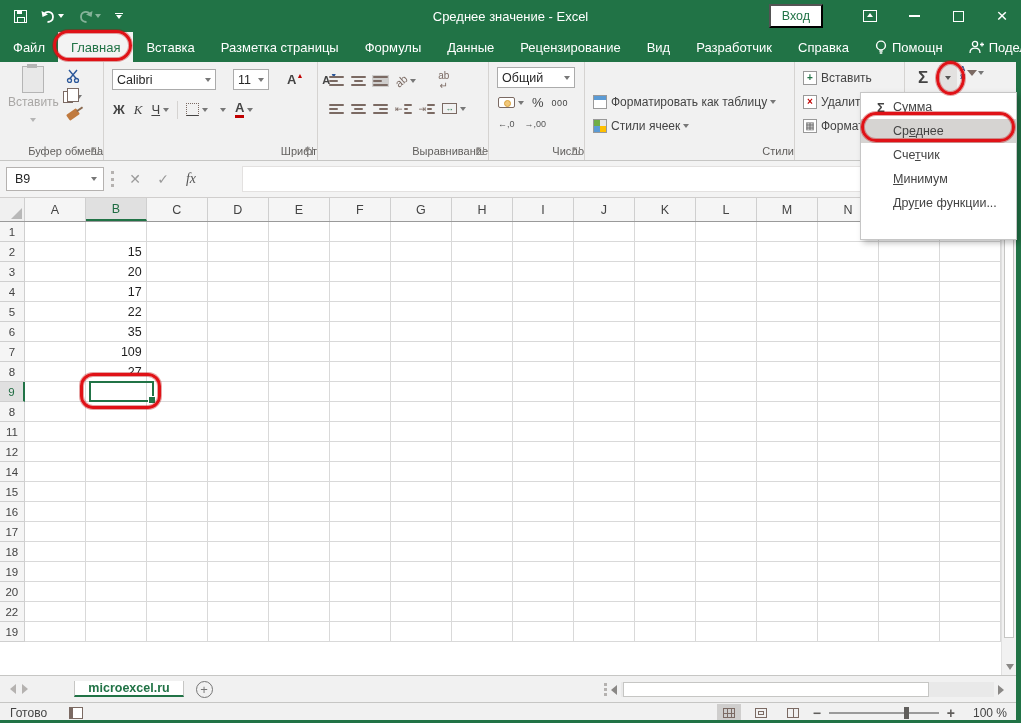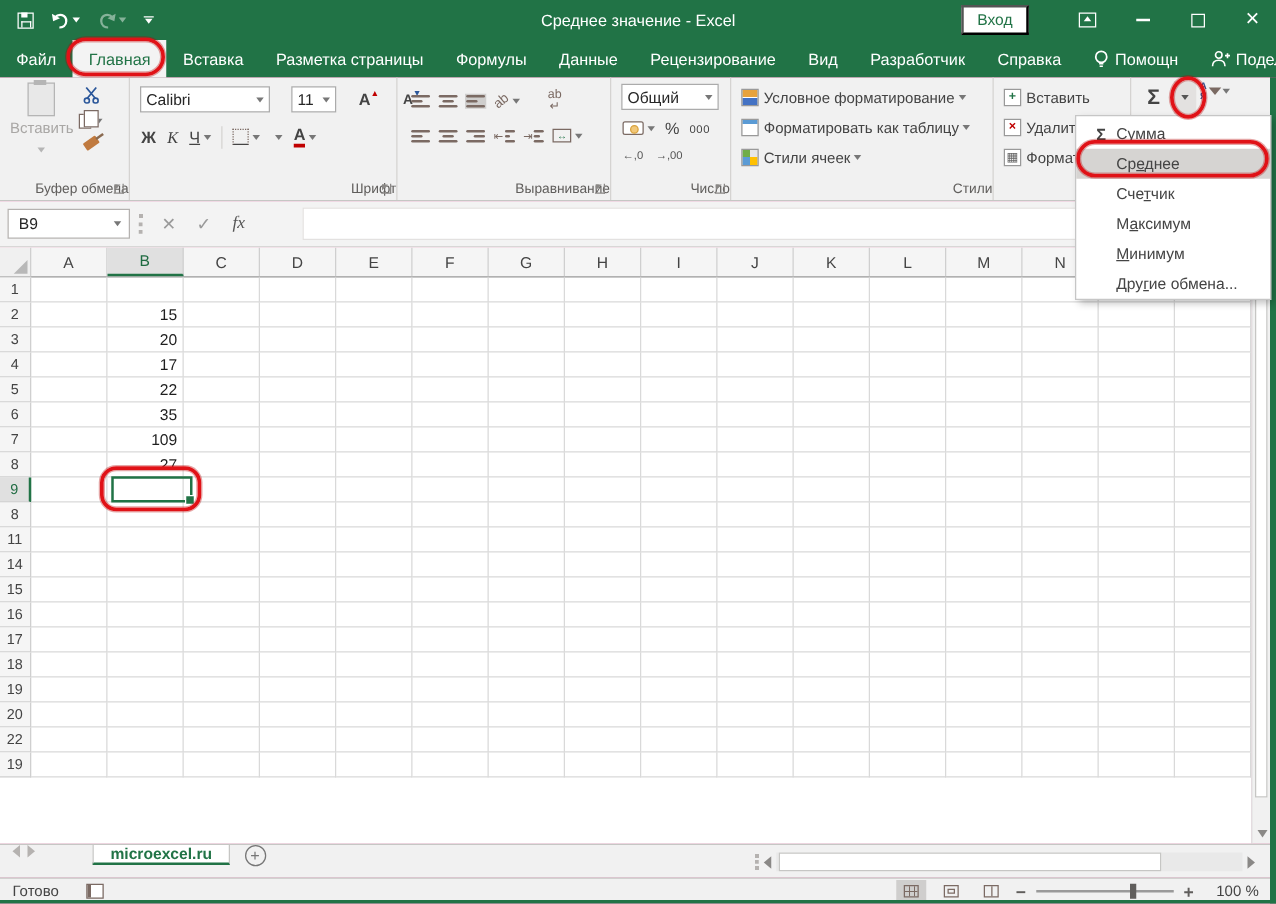--- a/index.html
+++ b/index.html
@@ -118,21 +118,21 @@
 
   
   .vscroll{position:absolute;left:1001px;top:198px;width:15px;height:477px;background:#f1f1f1;border-left:1px solid #e0e0e0}
   .vthumb{position:absolute;left:2px;right:2px;top:20px;height:420px;background:#fff;border:1px solid #c6c6c4}
   .varr{position:absolute;left:4px;width:0;height:0;border-left:4px solid transparent;border-right:4px solid transparent}
   .varr.up{top:7px;border-bottom:6px solid #8a8886}
   .varr.dn{bottom:5px;border-top:6px solid #8a8886}
   .green-edge{position:absolute;right:0;top:62px;bottom:0;width:5px;background:#217346;z-index:30}
 
   
-  .sheetbar{position:absolute;top:675px;left:0;right:5px;height:27px;background:#f1f1f1;border-top:1px solid #c6c6c4;display:flex;align-items:flex-start}
+  .sheetbar{position:absolute;top:675px;left:0;right:5px;height:27px;background:#f1f1f1;border-top:1px solid #c6c6c4;display:flex;align-items:center}
   .navarr{width:26px;display:flex;align-items:center;justify-content:center}
   .tri-l{width:0;height:0;border-top:5px solid transparent;border-bottom:5px solid transparent;border-right:6px solid #b5b2b0}
   .tri-r{width:0;height:0;border-top:5px solid transparent;border-bottom:5px solid transparent;border-left:6px solid #b5b2b0}
   .sheettab{margin-left:36px;width:110px;background:#fff;border-right:1px solid #c6c6c4;border-left:1px solid #c6c6c4;border-bottom:2px solid #217346;display:flex;align-items:center;justify-content:center;font-size:12.5px;font-weight:bold;color:#217346}
   .addsheet{width:40px;display:flex;align-items:center;justify-content:center}
   .addsheet span{width:17px;height:17px;border-radius:50%;border:1.5px solid #767676;color:#767676;display:flex;align-items:center;justify-content:center;font-size:13px;line-height:1}
   .hscroll{position:absolute;left:604px;right:12px;top:4px;height:19px;display:flex;align-items:center;gap:4px}
   .hdots{height:13px;border-left:3px dotted #b5b2b0}
   .htrack{flex:1;height:15px;background:#e9e9e9;position:relative}
   .hthumb{position:absolute;left:2px;top:0;height:15px;width:82%;background:#fff;border:1px solid #c6c6c4}
@@ -396,26 +396,20 @@
       </div>
       <div class="rowflex" style="left:8px;top:56px;gap:8px">
         <span class="rbtn" style="font-size:9px;color:#555">←,0</span>
         <span class="rbtn" style="font-size:9px;color:#555">→,00</span>
       </div>
       <span class="glabel">Число</span>
       <span class="glaunch"></span>
     </div>
 
     <div class="rgroup" style="left:585px;width:210px">
-      <div class="rowflex" style="left:8px;top:4px">
-        <span class="ribbon-textbtn dd">
-            <span class="cf-ico"></span>
-            <span>Условное форматирование</span>
-          </span>
-      </div>
       <div class="rowflex" style="left:8px;top:28px">
         <span class="ribbon-textbtn dd">
             <span class="tbl-ico"></span>
             <span>Форматировать как таблицу</span>
           </span>
       </div>
       <div class="rowflex" style="left:8px;top:52px">
         <span class="ribbon-textbtn dd">
             <span class="cs-ico"></span>
             <span>Стили ячеек</span>
@@ -470,29 +464,25 @@
     <div class="mi sel">
       <span class="gut"></span>
       <span><span>Ср</span><span class="k">е</span><span>днее</span></span>
     </div>
     <div class="mi">
       <span class="gut"></span>
       <span><span>Сче</span><span class="k">т</span><span>чик</span></span>
     </div>
     <div class="mi">
       <span class="gut"></span>
-      <span><span>М</span><span class="k">а</span><span>ксимум</span></span>
+      <span><span></span><span class="k">М</span><span>инимум</span></span>
     </div>
     <div class="mi">
       <span class="gut"></span>
-      <span><span></span><span class="k">М</span><span>инимум</span></span>
-    </div>
-    <div class="mi">
-      <span class="gut"></span>
-      <span><span>Дру</span><span class="k">г</span><span>ие обмена...</span></span>
+      <span><span>Дру</span><span class="k">г</span><span>ие функции...</span></span>
     </div>
   </div>
 
   <div class="fbar">
     <span class="namebox">
         <span>B9</span>
         <span class="caret"></span>
       </span>
     <span class="fdots"></span>
     <span class="fbtns">
@@ -709,20 +699,39 @@
           <div class="gcell"></div>
           <div class="gcell"></div>
           <div class="gcell"></div>
           <div class="gcell"></div>
           <div class="gcell"></div>
           <div class="gcell"></div>
           <div class="gcell"></div>
         </div>
         <div class="grow">
           <div class="rowh">11</div>
+          <div class="gcell"></div>
+          <div class="gcell"></div>
+          <div class="gcell"></div>
+          <div class="gcell"></div>
+          <div class="gcell"></div>
+          <div class="gcell"></div>
+          <div class="gcell"></div>
+          <div class="gcell"></div>
+          <div class="gcell"></div>
+          <div class="gcell"></div>
+          <div class="gcell"></div>
+          <div class="gcell"></div>
+          <div class="gcell"></div>
+          <div class="gcell"></div>
+          <div class="gcell"></div>
+          <div class="gcell"></div>
+        </div>
+        <div class="grow">
+          <div class="rowh">12</div>
           <div class="gcell"></div>
           <div class="gcell"></div>
           <div class="gcell"></div>
           <div class="gcell"></div>
           <div class="gcell"></div>
           <div class="gcell"></div>
           <div class="gcell"></div>
           <div class="gcell"></div>
           <div class="gcell"></div>
           <div class="gcell"></div>

